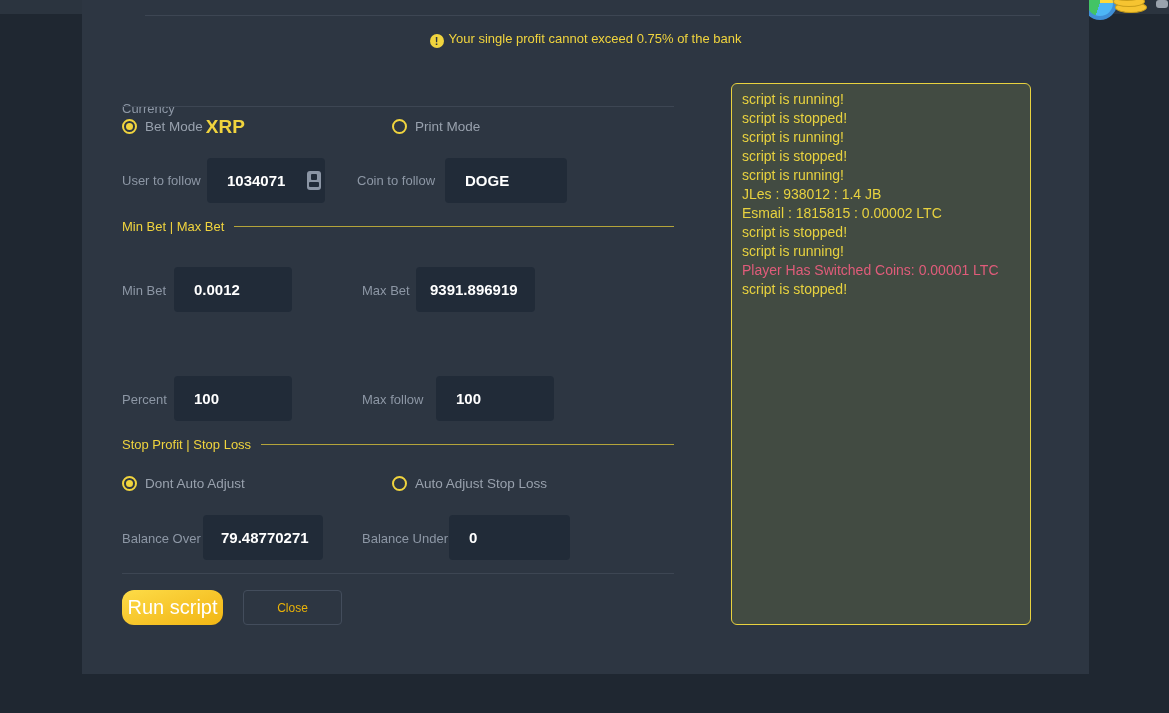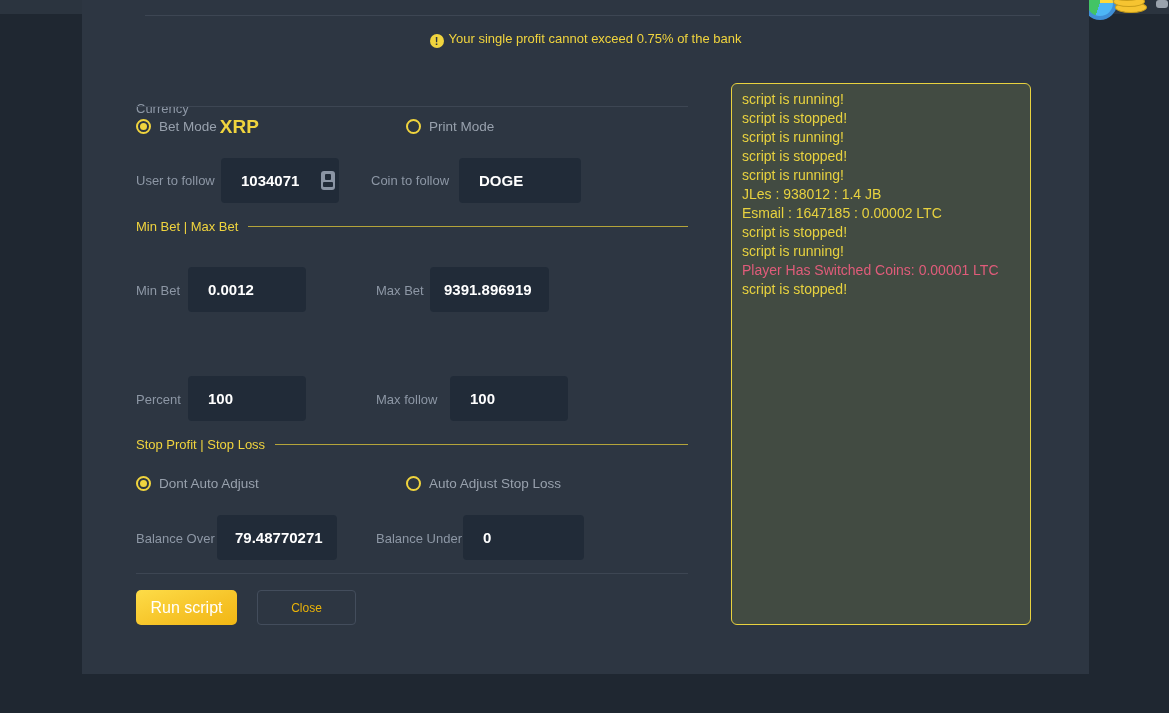--- a/index.html
+++ b/index.html
@@ -32,21 +32,21 @@
   .modal { position:absolute; left:82px; top:0; width:1007px; height:674px; background:#2d3642; }
   .modal-header-line { position:absolute; left:63px; top:15px; width:895px; height:1px; background:#3d4653; }
 
   .warning { position:absolute; top:31px; left:0; width:100%; text-align:center; font-size:13px; color:#f0d43e; }
   .warn-icon {
     display:inline-block; width:14px; height:14px; border-radius:50%; background:#f0d43e;
     color:#2d3642; font-weight:bold; font-size:11px; line-height:14px; text-align:center;
     vertical-align:-2px; margin-right:5px;
   }
 
-  .form-col { position:absolute; left:54px; top:0; width:552px; height:554px; }
+  .form-col { position:absolute; left:40px; top:0; width:552px; height:554px; }
   .row { position:absolute; left:0; width:552px; }
 
   .lbl { color:#8d97a5; font-size:13px; }
   .yellow { color:#f0d43e; }
 
   .divider { position:absolute; left:0; width:552px; height:1px; background:#3d4653; }
 
   .sec-head { display:flex; align-items:center; color:#f0d43e; font-size:13px; }
   .sec-head .line { flex:1; height:1px; background:#cdb738; opacity:.85; margin-left:10px; }
 
@@ -66,23 +66,23 @@
   }
   .field::selection { background:#45536b; }
 
   .contact-icon {
     position:absolute; width:14px; height:19px; background:#8b95a4; border-radius:3px;
   }
   .contact-icon:before { content:""; position:absolute; left:4px; top:3px; width:6px; height:6px; background:#212b38; border-radius:1px; }
   .contact-icon:after  { content:""; position:absolute; left:2px; top:11px; width:10px; height:5px; background:#212b38; border-radius:1px; }
 
   .btn-run {
-    position:absolute; left:0; top:0; width:101px; height:35px; border:none; border-radius:5px;
+    position:absolute; left:0; top:0; width:101px; height:35px; border:none; border-radius:12px;
     background:linear-gradient(160deg,#fddc48 0%,#f6c327 60%,#f2b714 100%);
-    color:#ffffff; font-size:16px; cursor:pointer; font-family:"Liberation Sans",sans-serif;
+    color:#ffffff; font-size:20px; cursor:pointer; font-family:"Liberation Sans",sans-serif;
   }
   .btn-close {
     position:absolute; left:121px; top:0; width:99px; height:35px; border-radius:4px;
     background:transparent; border:1px solid #434d5c; color:#eab308; font-size:12px; cursor:pointer;
     font-family:"Liberation Sans",sans-serif;
   }
 
   .log-panel {
     position:absolute; left:649px; top:83px; width:300px; height:542px;
     background:#424b42; border:1px solid #e8d23f; border-radius:6px;
@@ -191,19 +191,19 @@
     </div>
   </div>
 
   <div class="log-panel">
     <div class="log-line">script is running!</div>
     <div class="log-line">script is stopped!</div>
     <div class="log-line">script is running!</div>
     <div class="log-line">script is stopped!</div>
     <div class="log-line">script is running!</div>
     <div class="log-line">JLes : 938012 : 1.4 JB</div>
-    <div class="log-line">Esmail : 1647185 : 0.00002 LTC</div>
+    <div class="log-line">Esmail : 1815815 : 0.00002 LTC</div>
     <div class="log-line">script is stopped!</div>
     <div class="log-line">script is running!</div>
     <div class="log-line alert">Player Has Switched Coins: 0.00001 LTC</div>
     <div class="log-line">script is stopped!</div>
   </div>
 </div>
 
 </body></html>

